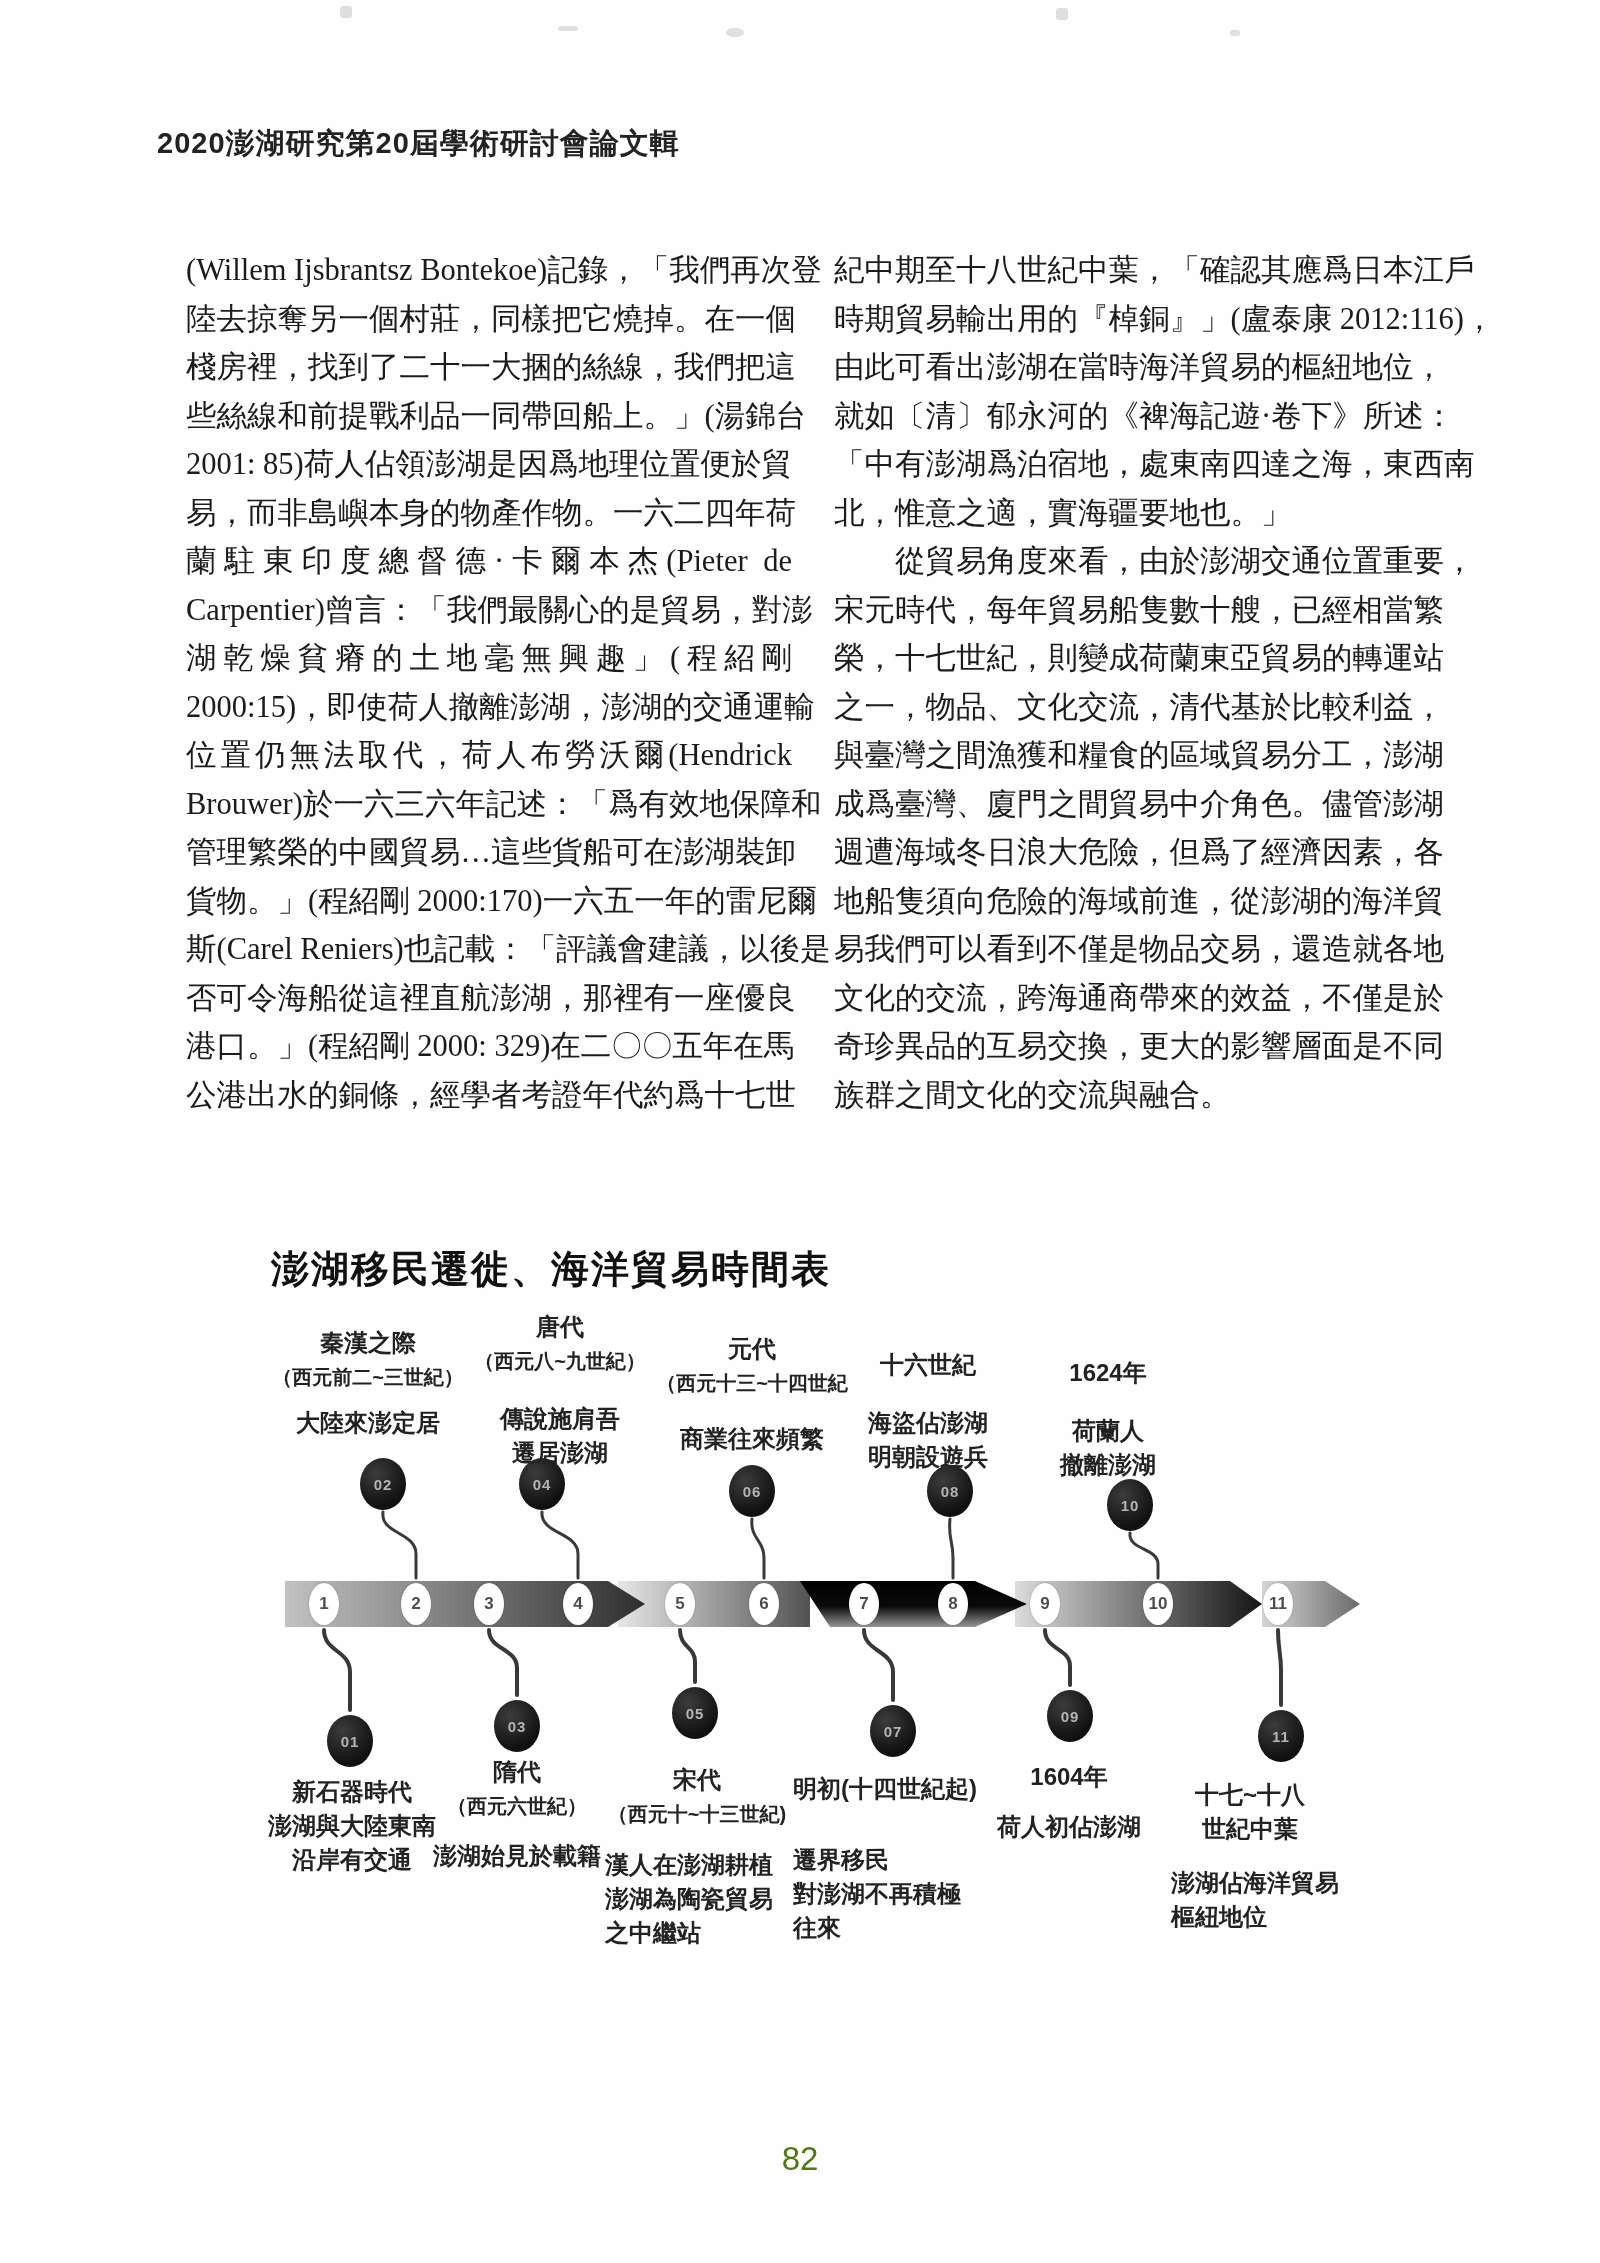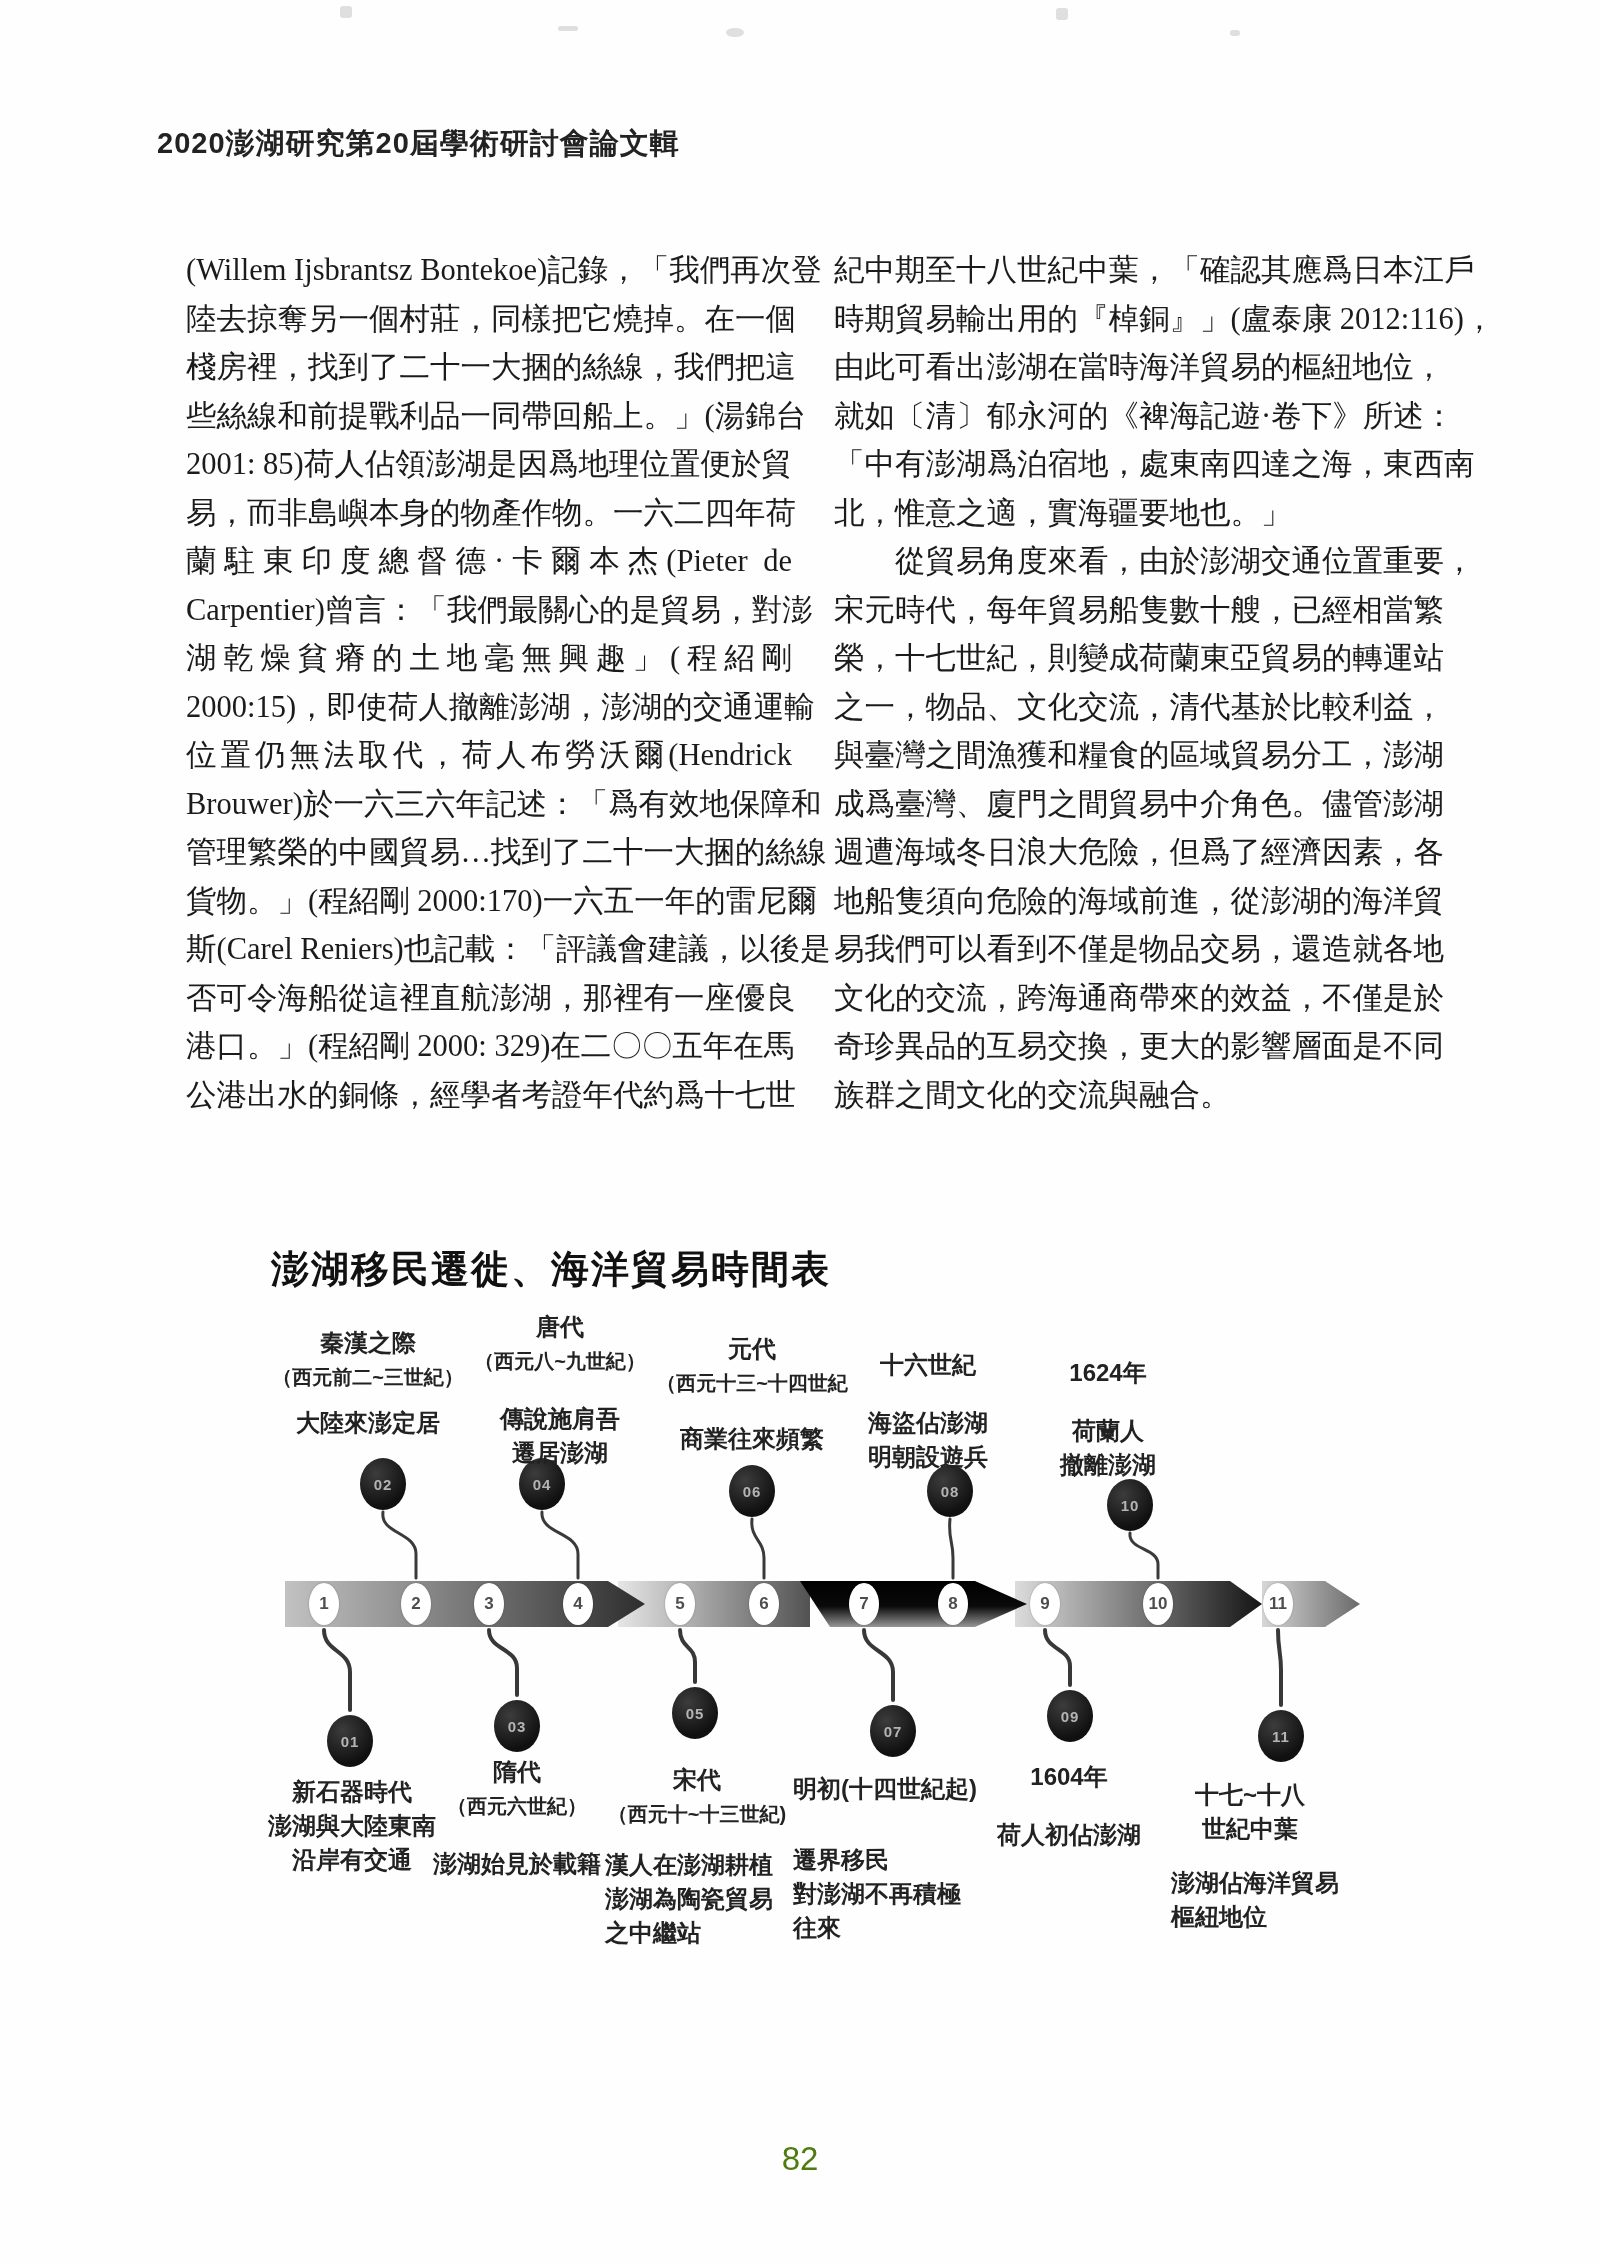--- a/index.html
+++ b/index.html
@@ -26,21 +26,21 @@
     font-family:"Liberation Sans","DejaVu Sans",sans-serif;
     font-size:38px;font-weight:800;letter-spacing:2px;color:#111;
   }
   .ev-label{
     position:absolute;transform:translateX(-50%);text-align:center;
     font-family:"Liberation Sans","DejaVu Sans",sans-serif;
     font-size:24px;font-weight:700;line-height:34px;color:#222;white-space:nowrap;
   }
   .ev-label.leftal{transform:none;text-align:left;}
   .ev-label .sm{font-size:20px;}
-  .ev-label .gap6{margin-top:0;} .ev-label .gap16{margin-top:24px;}
+  .ev-label .gap6{margin-top:0;} .ev-label .gap16{margin-top:16px;}
   .ev-label .gap12{margin-top:12px;} .ev-label .gap22{margin-top:22px;}
   .ev-label .gap24{margin-top:24px;}
   .node{
     position:absolute;width:46px;height:52px;border-radius:50%;
     background:radial-gradient(circle at 35% 30%, #3c3c3c, #101010 70%);
     display:flex;align-items:center;justify-content:center;
     font-family:"Liberation Sans","DejaVu Sans",sans-serif;
     font-size:15px;font-weight:700;color:#b4b4b4;letter-spacing:1px;
   }
   .marker{
@@ -78,21 +78,21 @@
     <div class="tl">棧房裡，找到了二十一大捆的絲線，我們把這</div>
     <div class="tl">些絲線和前提戰利品一同帶回船上。」(湯錦台</div>
     <div class="tl">2001: 85)荷人佔領澎湖是因爲地理位置便於貿</div>
     <div class="tl">易，而非島嶼本身的物產作物。一六二四年荷</div>
     <div class="tl">蘭駐東印度總督德·卡爾本杰(Pieter de</div>
     <div class="tl">Carpentier)曾言：「我們最關心的是貿易，對澎</div>
     <div class="tl">湖乾燥貧瘠的土地毫無興趣」(程紹剛</div>
     <div class="tl">2000:15)，即使荷人撤離澎湖，澎湖的交通運輸</div>
     <div class="tl">位置仍無法取代，荷人布勞沃爾(Hendrick</div>
     <div class="tl">Brouwer)於一六三六年記述：「爲有效地保障和</div>
-    <div class="tl">管理繁榮的中國貿易…找到了二十一大捆的絲線</div>
+    <div class="tl">管理繁榮的中國貿易…這些貨船可在澎湖裝卸</div>
     <div class="tl">貨物。」(程紹剛 2000:170)一六五一年的雷尼爾</div>
     <div class="tl">斯(Carel Reniers)也記載：「評議會建議，以後是</div>
     <div class="tl">否可令海船從這裡直航澎湖，那裡有一座優良</div>
     <div class="tl">港口。」(程紹剛 2000: 329)在二〇〇五年在馬</div>
     <div class="tl">公港出水的銅條，經學者考證年代約爲十七世</div>
   </div>
 
   <div class="col col-right">
     <div class="tl">紀中期至十八世紀中葉，「確認其應爲日本江戶</div>
     <div class="tl">時期貿易輸出用的『棹銅』」(盧泰康 2012:116)，</div>

